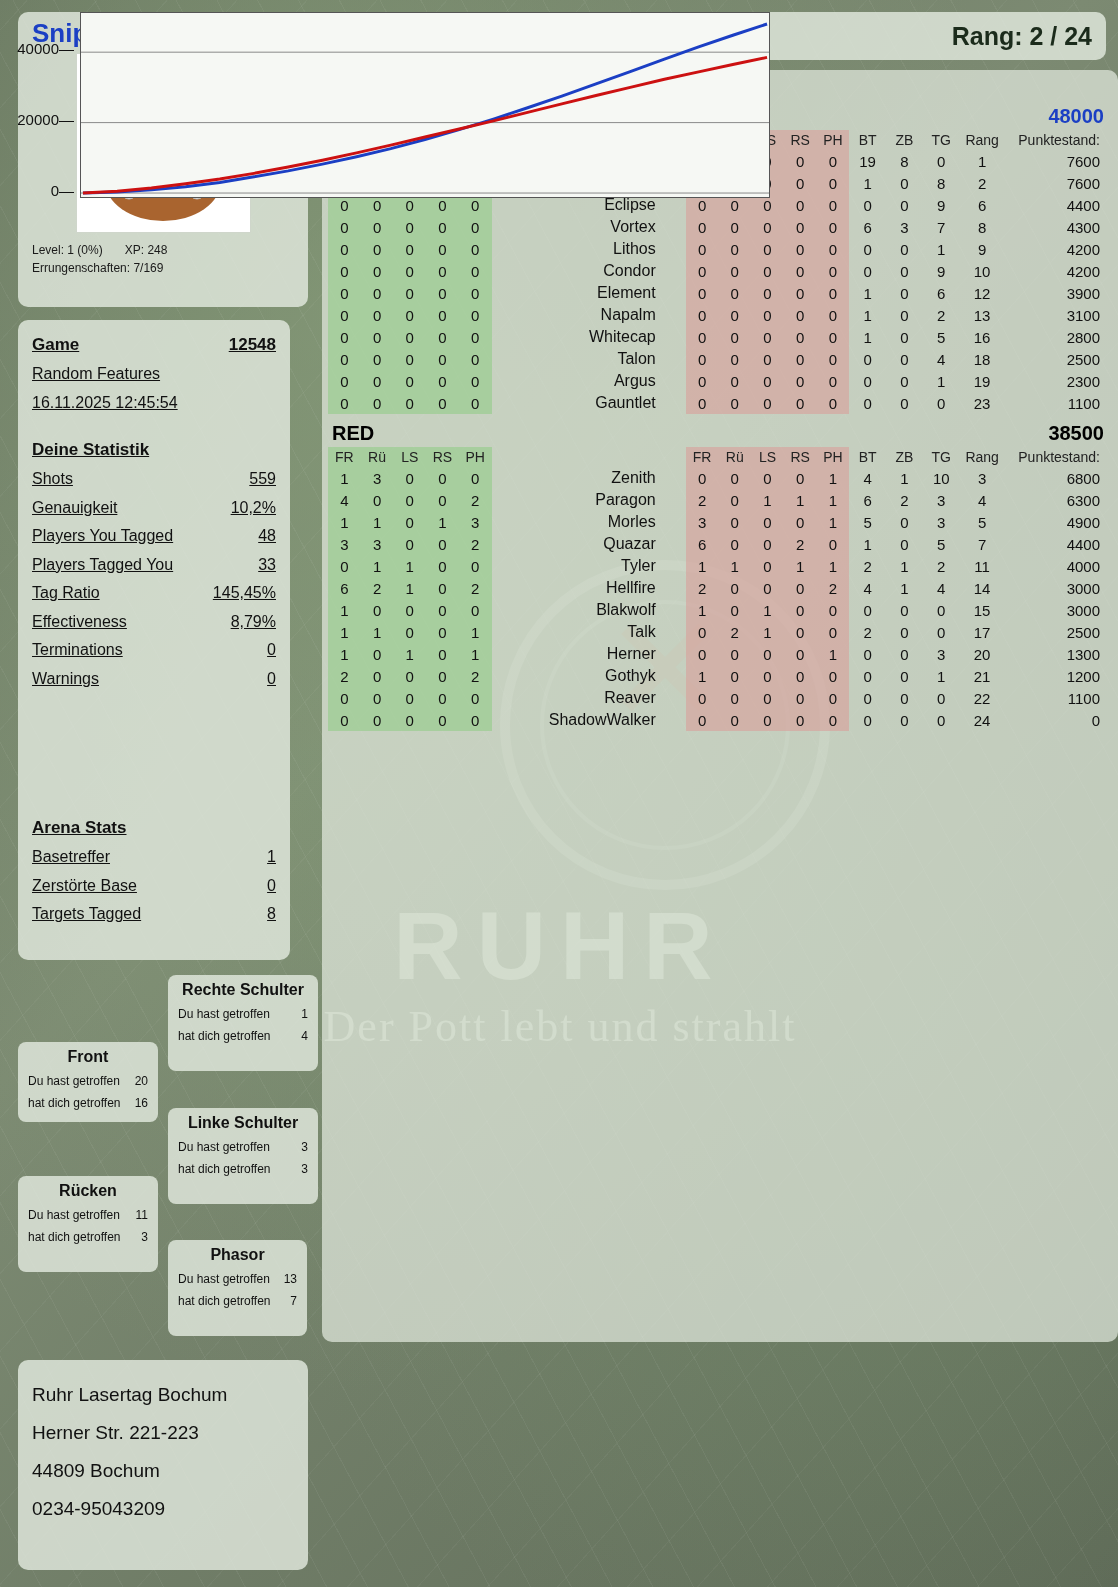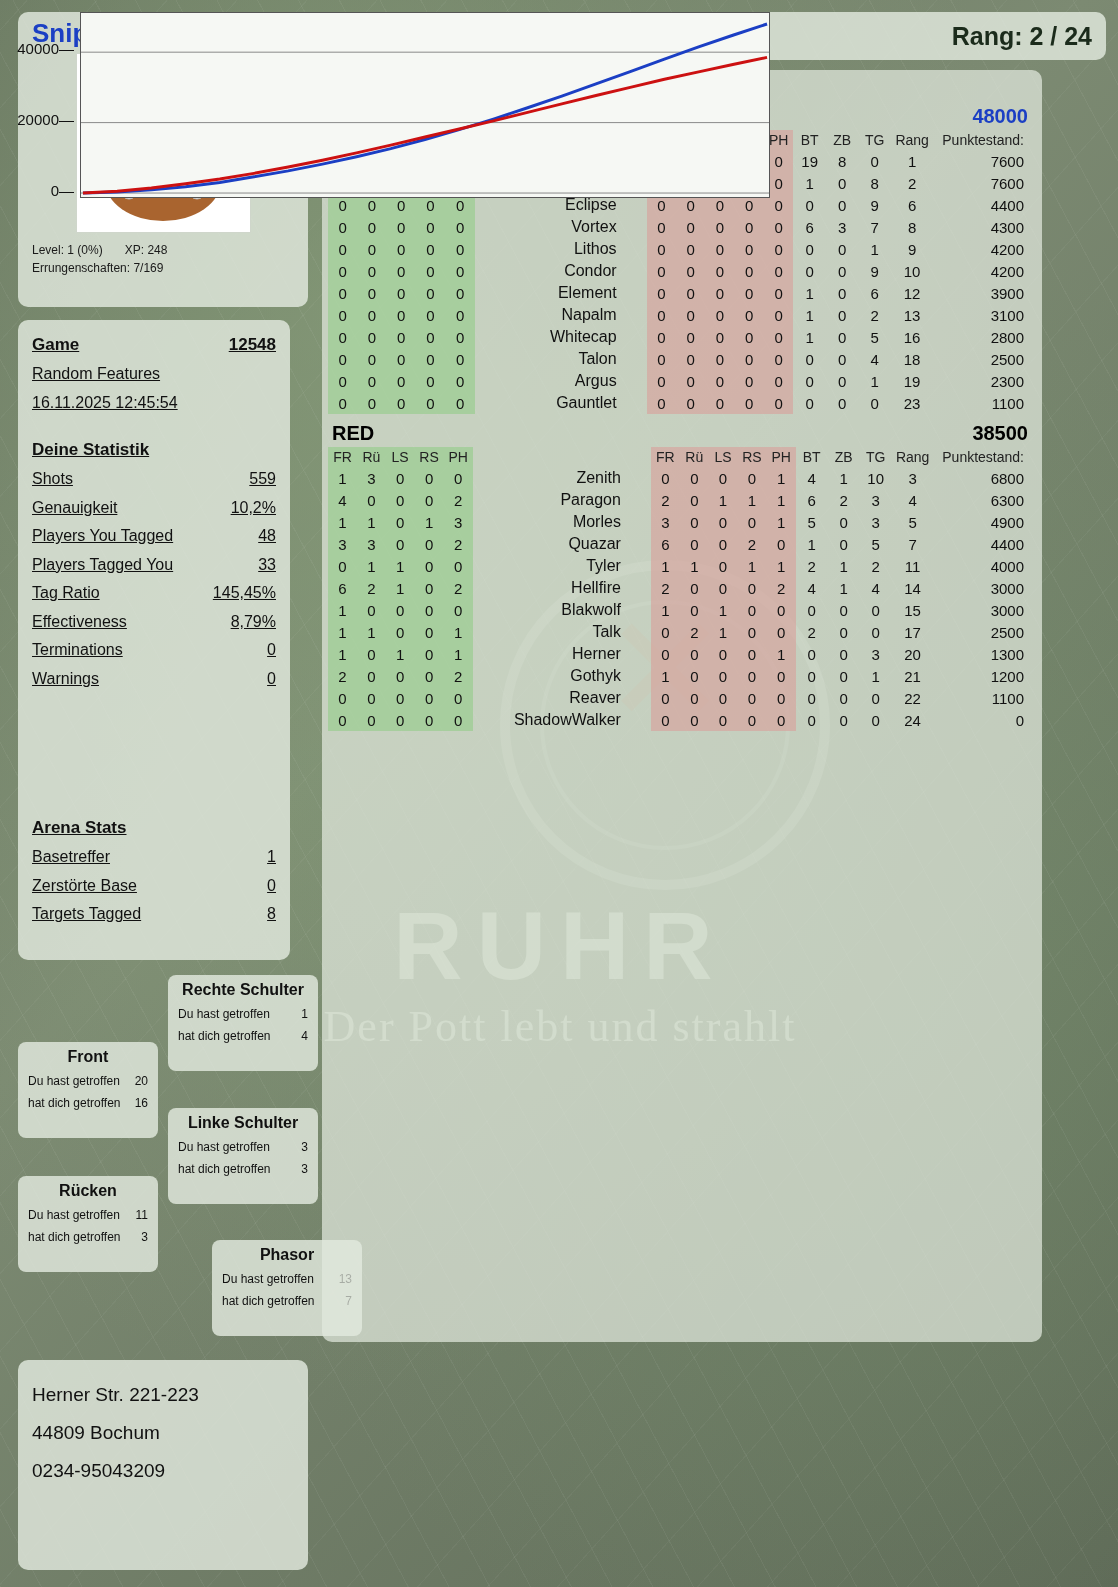--- a/index.html
+++ b/index.html
@@ -102,35 +102,35 @@
   
   .zone {
     background:rgba(226,233,222,0.82);
     border-radius:8px;
     padding:6px 10px;
   }
   .zone h4 { margin:0 0 4px 0; font-size:16px; text-align:center; color:#111; font-weight:bold;}
   .zone .zrow { display:flex; justify-content:space-between; font-size:12px; color:#111; padding:4px 0;}
   .zone .zrow .zv { font-weight:normal; }
 
-  #zone-front { position:absolute; left:18px; top:1042px; width:140px; height:96px; }
+  #zone-front { position:absolute; left:18px; top:1042px; width:140px; height:80px; }
   #zone-back  { position:absolute; left:18px; top:1176px; width:140px; height:96px; }
   #zone-rsh   { position:absolute; left:168px; top:975px; width:150px; height:96px; }
   #zone-lsh   { position:absolute; left:168px; top:1108px; width:150px; height:96px; }
-  #zone-phasor{ position:absolute; left:168px; top:1240px; width:150px; height:96px;margin-left:44px; }
+  #zone-phasor{ position:absolute; left:168px; top:1240px; width:139px; height:96px; }
 
   
   #address {
     left:18px; top:1360px; width:290px; height:210px;
     padding:16px 14px; font-size:19px; color:#111; line-height:2.0;
   }
 
   
   #scoreboard {
-    left:322px; top:70px; width:720px; height:1272px;
+    left:322px; top:70px; width:796px; height:1272px;
     background:rgba(226,233,222,0.72);
     padding:8px 6px 0 6px;
   }
   .sb-head { display:flex; font-size:15px; font-weight:bold; color:#111; padding:2px 0 6px 0; }
   .sb-head .hl { margin-left:12px; width:300px; }
   .sb-head .hr { margin-left:0px; }
 
   .team-line { display:flex; align-items:center; padding:2px 8px 2px 4px; }
   .team-name { font-size:20px; font-weight:bold; }
   .team-score { margin-left:auto; font-size:20px; font-weight:bold; }
@@ -332,20 +332,21 @@
       <span>Du hast getroffen</span>
       <span class="zv">13</span>
     </div>
   <div class="zrow">
       <span>hat dich getroffen</span>
       <span class="zv">7</span>
     </div>
 </div>
 
 <div class="panel" id="address">
+  <div>Ruhr Lasertag Bochum</div>
   <div>Herner Str. 221-223</div>
   <div>44809 Bochum</div>
   <div>0234-95043209</div>
 </div>
 
 <div class="panel" id="scoreboard">
   <div class="sb-head">
     <span class="hl">Du hast getroffen</span>
     <span class="hr">hat dich getroffen</span>
   </div>

